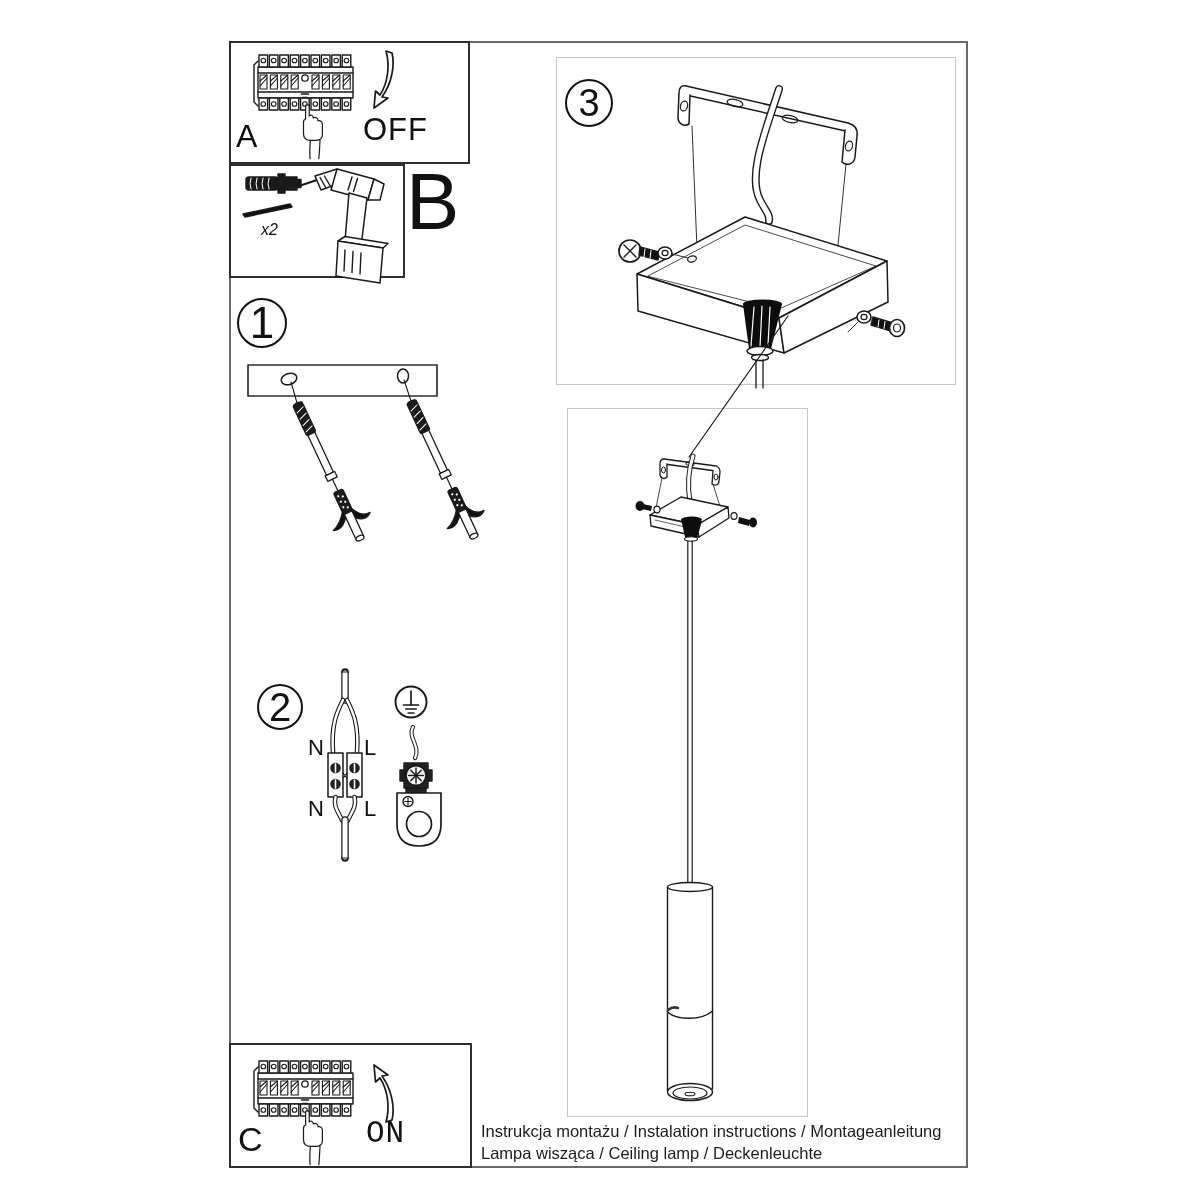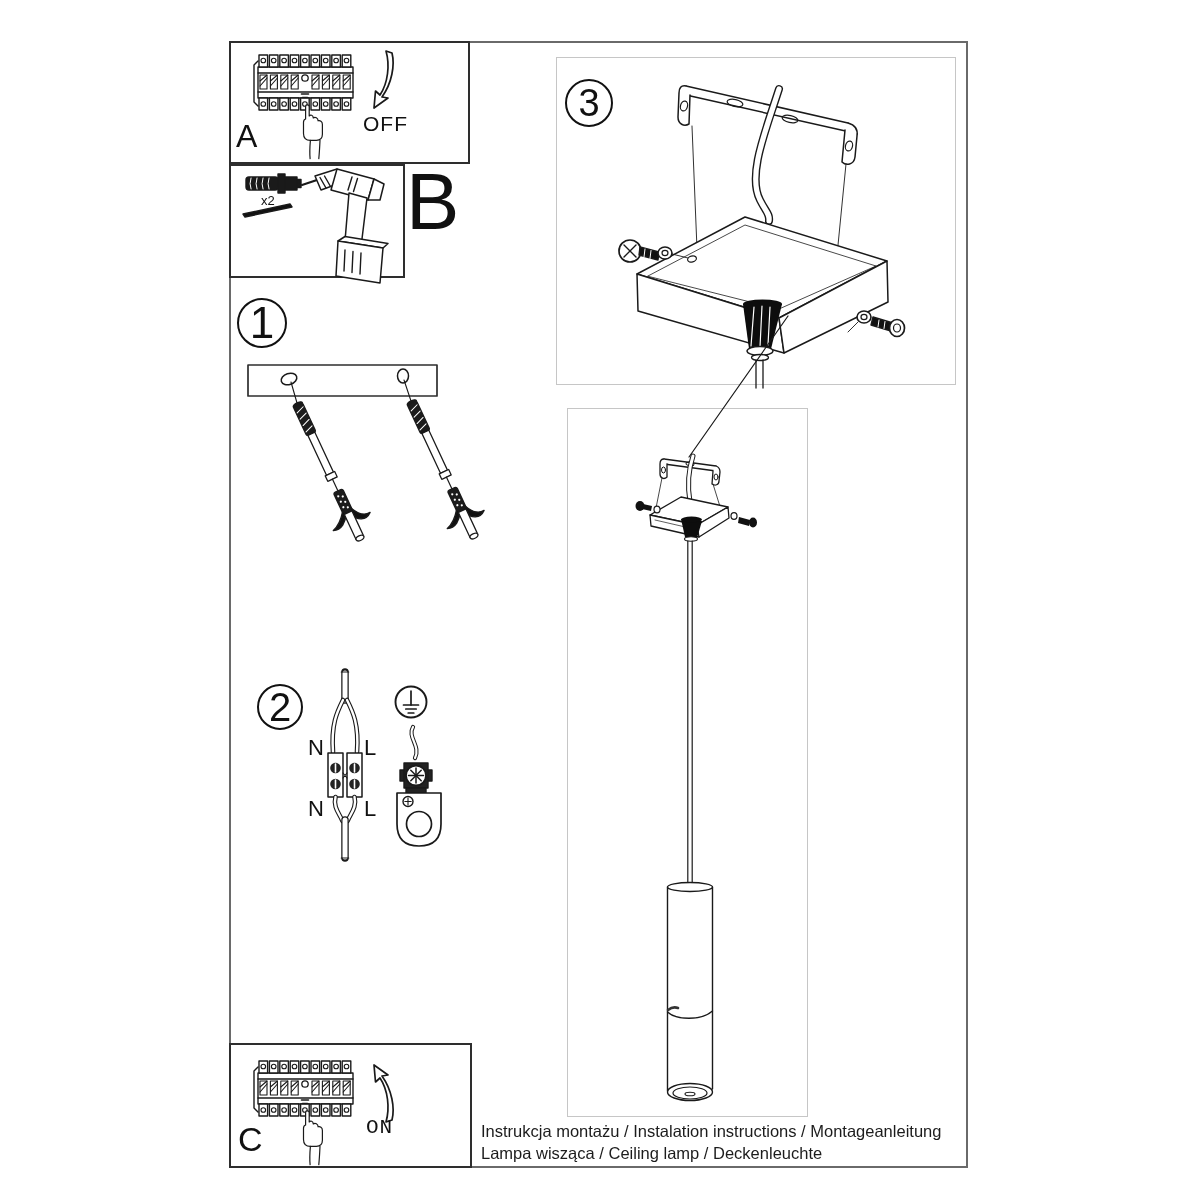--- a/index.html
+++ b/index.html
@@ -4,25 +4,25 @@
 <style>
   html,body{margin:0;padding:0;background:#fff;}
   #page{position:relative;width:1200px;height:1200px;background:#fff;overflow:hidden;
         font-family:"Liberation Sans",sans-serif;color:#111;}
   .abs{position:absolute;}
   .frame{border:2px solid #6a6a6a;box-sizing:border-box;}
   .boxdark{border:2px solid #2e2e2e;box-sizing:border-box;}
   .boxlight{border:1.5px solid #c6c6c6;box-sizing:border-box;}
   .biglabel{font-size:32px;color:#111;}
   .hugelabel{font-size:80px;color:#111;line-height:1;}
-  .action{font-size:21px;letter-spacing:1px;color:#111;}
+  .action{font-size:31px;letter-spacing:1px;color:#111;}
   .stepcircle{border:2.3px solid #111;border-radius:50%;display:flex;
               align-items:center;justify-content:center;background:#fff;box-sizing:border-box;}
   .wirelabel{font-size:22px;color:#111;}
-  .smallnote{font-size:13px;color:#111;}
+  .smallnote{font-size:16px;font-style:italic;color:#111;margin-top:28px;}
   .footer{font-size:16.5px;color:#1c1c1c;white-space:nowrap;}
   svg{position:absolute;left:0;top:0;}
 </style>
 </head>
 <body>
 
 <div id="page">
 
   <div class="abs frame" style="left:229px;top:41px;width:739px;height:1127px;"></div>
   <div class="abs boxdark" style="left:229px;top:41px;width:241px;height:123px;"></div>

